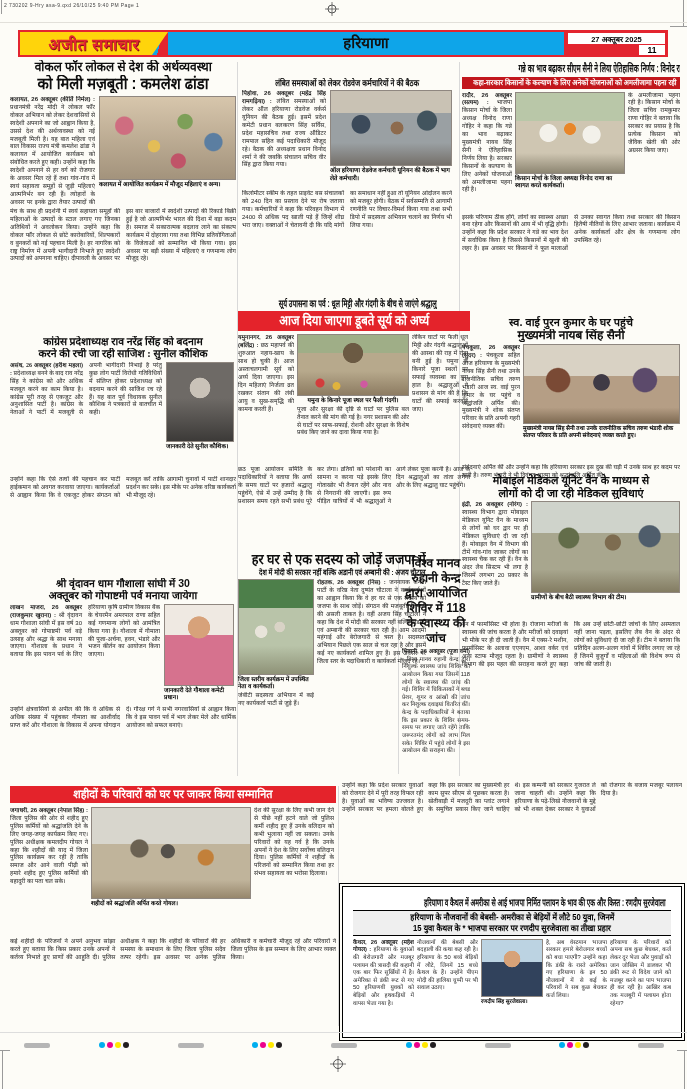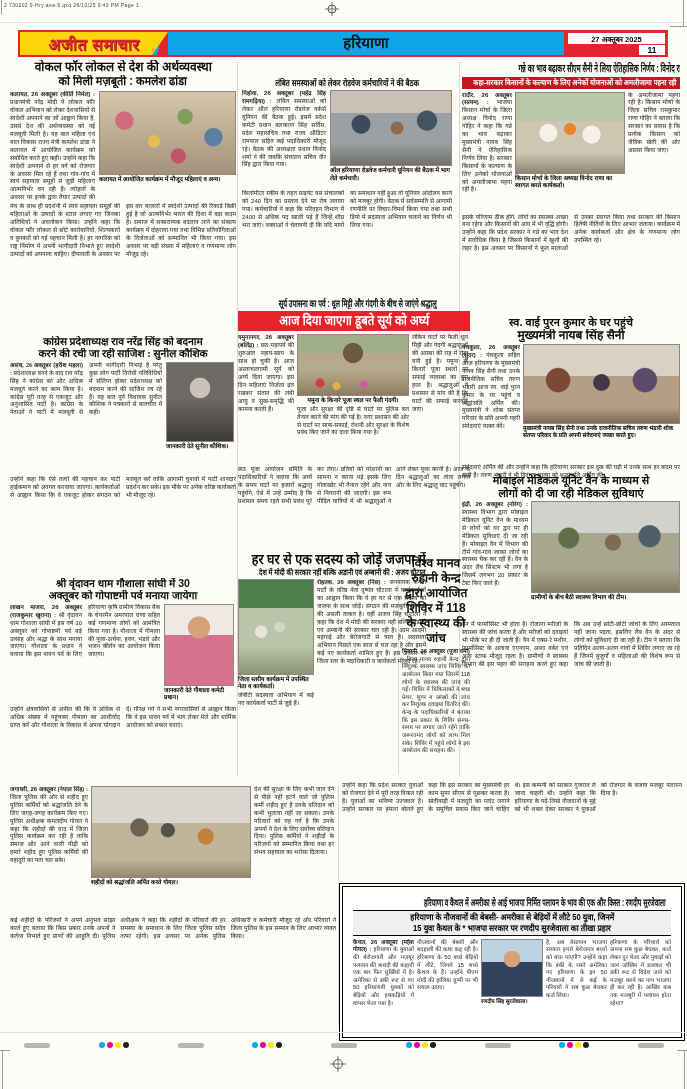--- a/index.html
+++ b/index.html
@@ -82,21 +82,21 @@
     </div>
   </div>
 
   <div class="vr" style="left:237px;top:62px;height:714px;"></div>
   <div class="vr" style="left:459px;top:62px;height:714px;"></div>
   <div class="vr" style="left:398px;top:556px;height:218px;"></div>
   <div class="vr" style="left:338px;top:786px;height:240px;"></div>
 
   <div class="abs" style="left:10px;top:60px;width:226px;">
     <div class="hd" style="font-size:13px;"><span class="sq" style="transform:scaleX(.92);">वोकल फॉर लोकल से देश की अर्थव्यवस्था</span></div>
-    <div class="hd" style="font-size:12px;"><span class="sq" style="transform:scaleX(.92);">को मिली मज़बूती : कमलेश ढांडा</span></div>
+    <div class="hd" style="font-size:16px;"><span class="sq" style="transform:scaleX(.92);">को मिली मज़बूती : कमलेश ढांडा</span></div>
     <div class="row" style="margin-top:3px;">
       <div class="bt" style="width:85px;height:110px;">
           <p><span class="dl">कलायत, 26 अक्तूबर (कीर्ति निर्मल) :</span> <span>प्रधानमंत्री नरेंद्र मोदी ने लोकल फॉर वोकल अभियान को लेकर देशवासियों से स्वदेशी अपनाने का जो आह्वान किया है, उससे देश की अर्थव्यवस्था को नई मजबूती मिली है। यह बात महिला एवं बाल विकास राज्य मंत्री कमलेश ढांडा ने कलायत में आयोजित कार्यक्रम को संबोधित करते हुए कही। उन्होंने कहा कि स्वदेशी अपनाने से हर वर्ग को रोजगार के अवसर मिल रहे हैं तथा गांव-गांव में स्वयं सहायता समूहों से जुड़ी महिलाएं आत्मनिर्भर बन रही हैं। त्योहारों के अवसर पर इनके द्वारा तैयार उत्पादों की मांग लगातार बढ़ रही है।</span></p>
         </div>
       <div style="width:137px;">
         <div class="ph ph-crowd" style="height:84px;"></div>
         <div class="cap">कलायत में आयोजित कार्यक्रम में मौजूद महिलाएं व अन्य।</div>
       </div>
     </div>
     <div class="bt c2" style="height:112px;margin-top:2px;">
@@ -249,20 +249,21 @@
         <div class="ph ph-team" style="height:92px;"></div>
         <div class="cap">ग्रामीणों के बीच बैठी स्वास्थ्य विभाग की टीम।</div>
       </div>
     </div>
     <div class="bt c2" style="height:148px;margin-top:2px;">
         <p>वैन में फार्मासिस्ट भी होता है। रोजाना मरीजों के स्वास्थ्य की जांच करता है और मरीजों को दवाइयां भी मौके पर ही दी जाती हैं। वैन में एक्स-रे मशीन, फार्मासिस्ट के अलावा एएनएम, आशा वर्कर एवं अन्य स्टाफ मौजूद रहता है। ग्रामीणों ने स्वास्थ्य विभाग की इस पहल की सराहना करते हुए कहा कि अब उन्हें छोटी-छोटी जांचों के लिए अस्पताल नहीं जाना पड़ता, इसलिए लैब वैन के अंदर से लोगों को सुविधाएं दी जा रही हैं। टीम ने बताया कि प्रतिदिन अलग-अलग गांवों में शिविर लगाए जा रहे हैं जिनमें बुजुर्गों व महिलाओं की विशेष रूप से जांच की जाती है।</p>
       </div>
   </div>
 
   <div class="abs" style="left:10px;top:782px;width:326px;">
+    <div class="banner" style="height:17px;line-height:17px;font-size:11.5px;margin-top:4px;"><span class="sq" style="transform:scaleX(.95);">शहीदों के परिवारों को घर पर जाकर किया सम्मानित</span></div>
     <div class="row" style="margin-top:4px;gap:3px;">
       <div class="bt" style="width:78px;height:128px;">
           <p><span class="dl">जगाधरी, 26 अक्तूबर (नेपाल सिंह) :</span> <span>जिला पुलिस की ओर से शहीद हुए पुलिस कर्मियों को श्रद्धांजलि देने के लिए जगह-जगह कार्यक्रम किए गए। पुलिस अधीक्षक कमलदीप गोयल ने कहा कि शहीदों की याद में जिला पुलिस कार्यक्रम कर रही है ताकि समाज और आने वाली पीढ़ी को हमारे शहीद हुए पुलिस कर्मियों की बहादुरी का पता चल सके।</span></p>
         </div>
       <div style="width:160px;">
         <div class="ph ph-parade" style="height:92px;"></div>
         <div class="cap">शहीदों को श्रद्धांजलि अर्पित करते गोयल।</div>
       </div>
       <div class="bt" style="width:80px;height:128px;">
           <p>देश की सुरक्षा के लिए कभी जान देने से पीछे नहीं हटने वाले जो पुलिस कर्मी शहीद हुए हैं उनके बलिदान को कभी भुलाया नहीं जा सकता। उनके परिवारों को यह गर्व है कि उनके अपनों ने देश के लिए सर्वोच्च बलिदान दिया। पुलिस कर्मियों ने शहीदों के परिजनों को सम्मानित किया तथा हर संभव सहायता का भरोसा दिलाया।</p>

